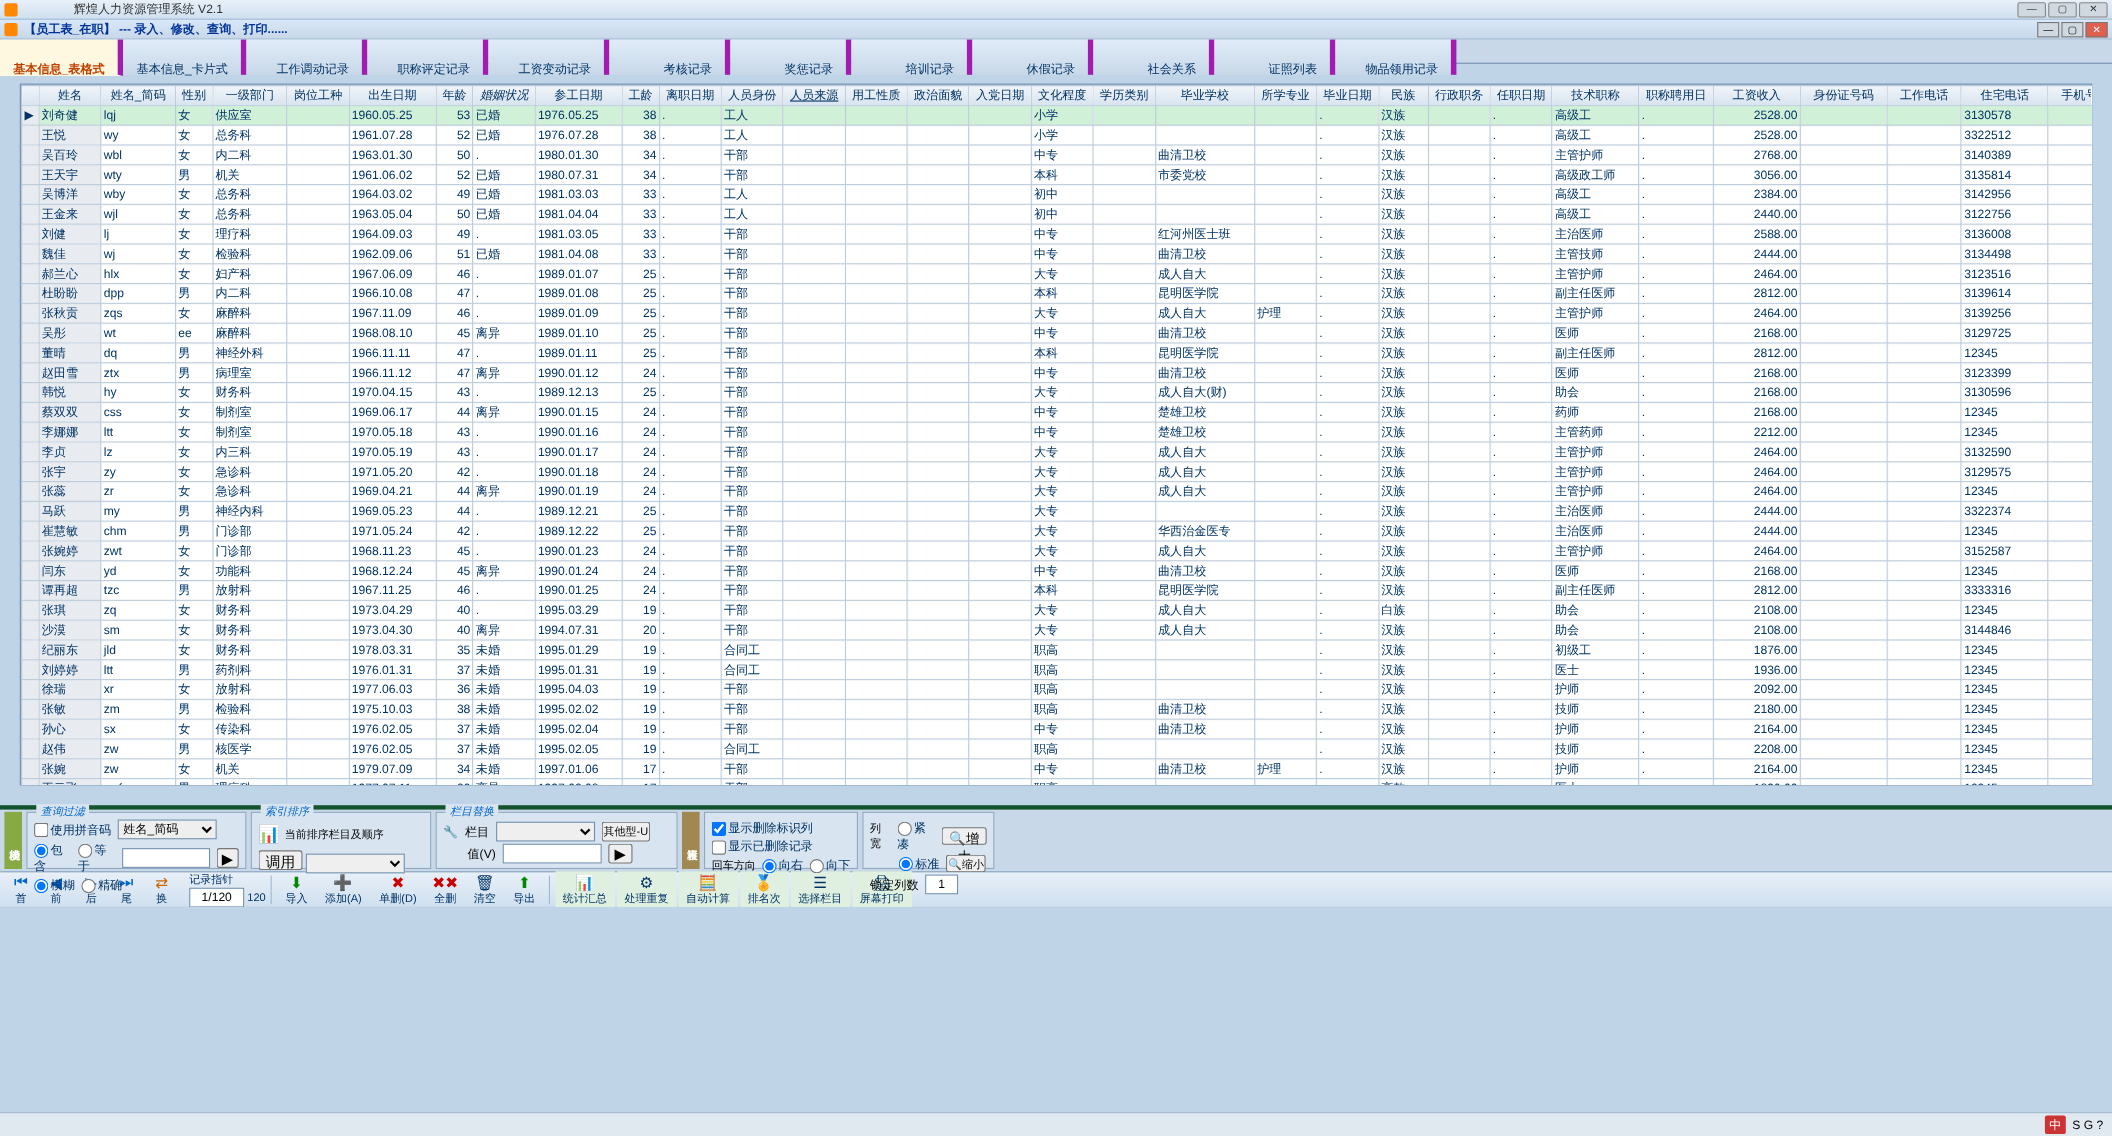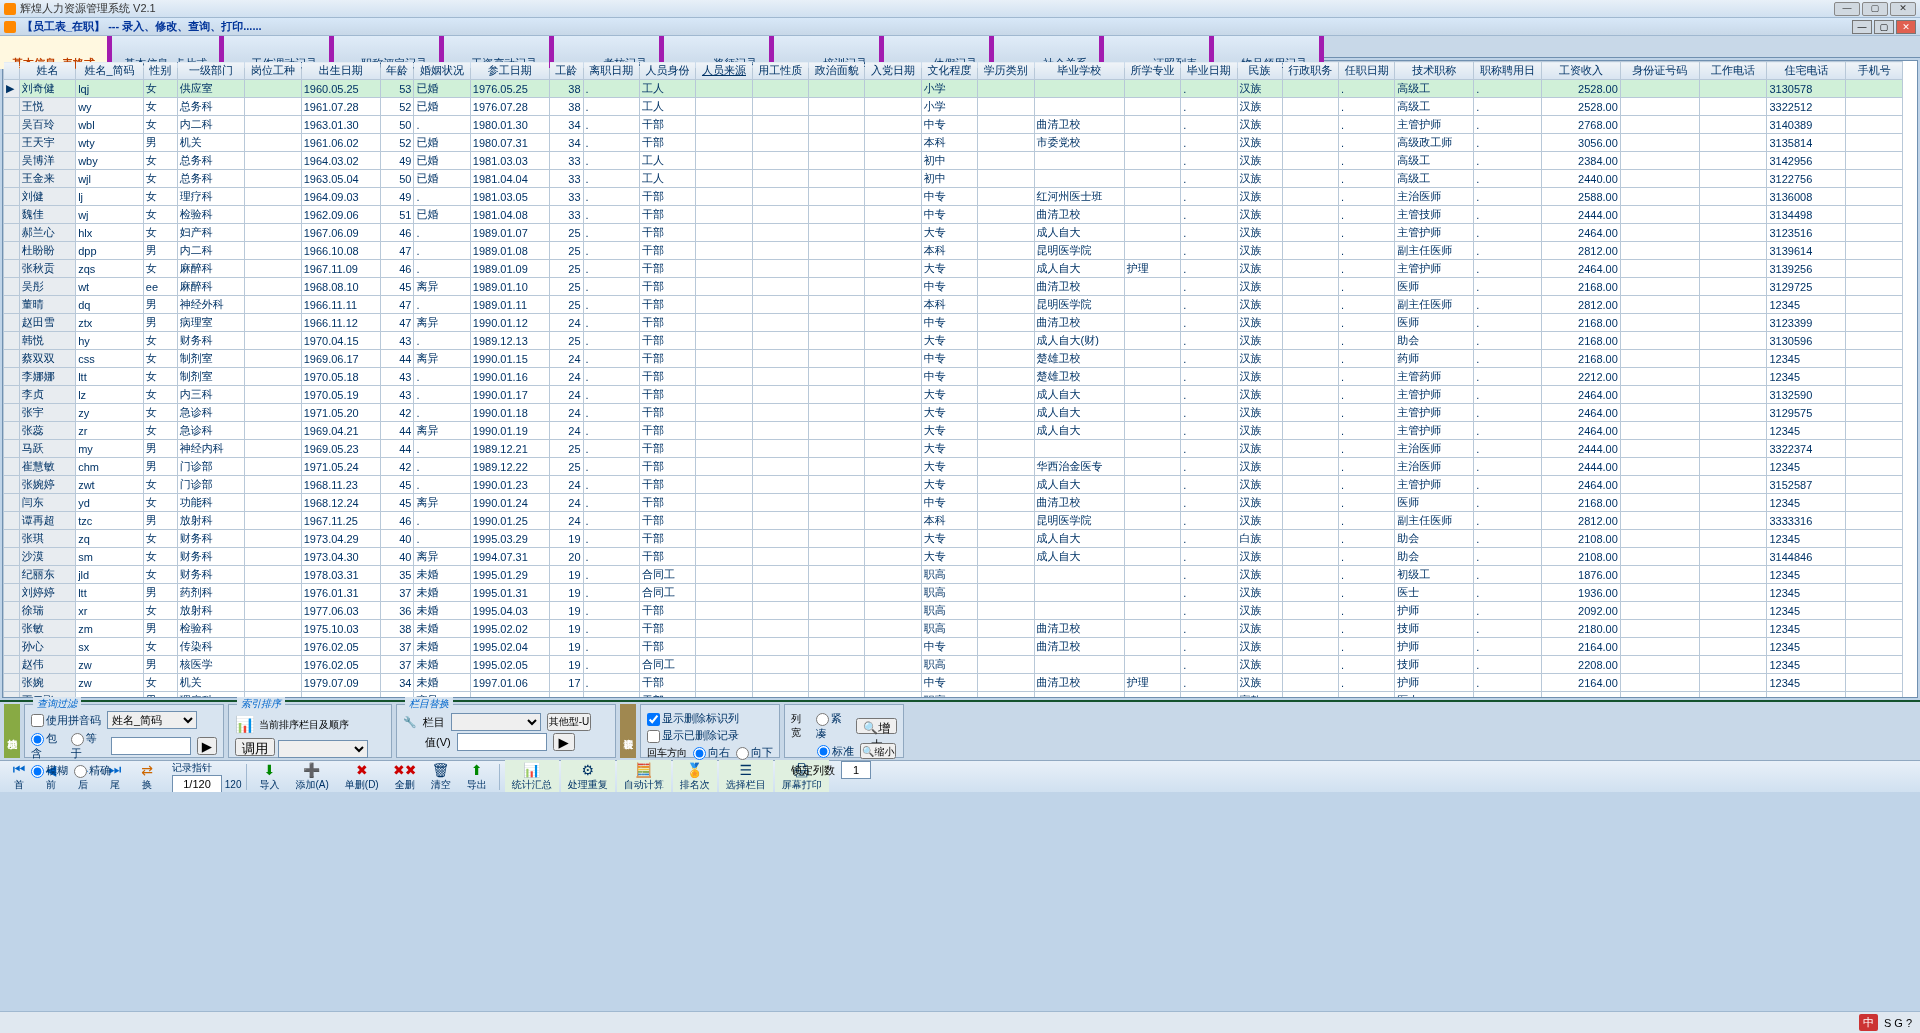--- a/index.html
+++ b/index.html
@@ -1,41 +1,41 @@
 <!DOCTYPE html>
 <html><head>
 <meta charset="utf-8">
 <style>
 * { box-sizing: border-box; margin: 0; padding: 0; }
 body { font-family: "Microsoft YaHei", SimSun, Arial, sans-serif; font-size: 11px; background: #c0d4e8; overflow: hidden; }
-.title-bar { height: 18px; background: linear-gradient(#e8f0f8, #d0e0f0); border-bottom: 1px solid #a0b8d0; display: flex; align-items: center; padding: 0 4px; color: #333; }
+.title-bar { height: 18px; background: linear-gradient(#e8f0f8, #d0e0f0); border-bottom: 1px solid #a0b8d0; display: flex; align-items: center; padding: 0 4px; color: #333; gap: 47px; }
 .title-bar .icon { width: 12px; height: 12px; background: #ff8800; border-radius: 2px; margin-right: 4px; }
 .title-bar .spacer { flex: 1; }
 .win-btns { display: flex; gap: 2px; }
 .win-btn { width: 26px; height: 14px; background: #d0d8e0; border: 1px solid #888; border-radius: 2px; text-align: center; line-height: 11px; font-size: 9px; cursor: pointer; }
 .sub-title-bar { height: 18px; background: linear-gradient(#d8e8f8, #c8d8e8); display: flex; align-items: center; padding: 0 4px; border-bottom: 1px solid #a0b8d0; }
 .sub-title-bar .icon { width: 12px; height: 12px; background: #ff8800; border-radius: 2px; margin-right: 6px; }
 .sub-title-bar .txt { color: #003399; font-weight: bold; }
 .sub-win-btns { margin-left: auto; display: flex; gap: 2px; }
 .sub-win-btn { width: 20px; height: 14px; border: 1px solid #777; font-size: 9px; text-align: center; line-height: 12px; cursor: pointer; }
 .sub-win-btn.min { background: #d0d8e0; }
 .sub-win-btn.max { background: #d0d8e0; }
 .sub-win-btn.close { background: #e06050; color: #fff; }
 .tabs { height: 22px; display: flex; background: #c8d8e8; border-bottom: 1px solid #7090b0; }
 .tab { flex: 0 0 auto; min-width: 110px; padding: 16px 12px; height: 22px; line-height: 22px; text-align: right; border-right: 5px solid #a21caf; color: #003366; cursor: pointer; background: linear-gradient(#e0ecf8,#c8d8e8); }
 .tab.active { background: #fff8e0; font-weight: bold; color: #c04000; border-bottom: 1px solid #fff8e0; }
-.table-wrap { height: 638px; overflow: auto; background: #fff; border: 1px solid #7090b0; margin: 2px; }
+.table-wrap { height: 638px; overflow: auto; background: #fff; border: 1px solid #7090b0; margin: 18px; }
 table { border-collapse: collapse; width: 1900px; table-layout: fixed; }
 th, td { border: 1px solid #b8c8d8; padding: 1px 2px; height: 17px; font-size: 11px; overflow: hidden; white-space: nowrap; text-overflow: clip; }
 th { background: linear-gradient(#f0f4f8,#d8e4f0); color: #003366; font-weight: normal; position: sticky; top: 0; z-index: 2; text-align: center; }
 td { background: #fff; color: #003366; }
 tr.sel td { background: #d0f0d8; }
 td.name { background: #e8ecf0; }
 td.num { text-align: right; }
-.bottom-panel { height: 60px; display: flex; gap: 4px; padding: 2px 4px; background: #c8d8e8; border-top: 2px solid #14532d; }
+.bottom-panel { height: 60px; display: flex; gap: 4px; padding: 2px 4px; background: #c8d8e8; border-top: 4px solid #14532d; }
 .panel-group { border: 1px solid #90a8c0; background: #d8e4f0; padding: 4px 6px; position: relative; font-size: 11px; }
 .panel-group .legend { position: absolute; top: -8px; left: 8px; background: #d8e4f0; padding: 0 4px; color: #0066cc; font-style: italic; font-size: 10px; }
 .side-label { width: 16px; background: #88aa44; color: #fff; writing-mode: vertical-rl; text-align: center; padding: 4px 0; font-size: 10px; display: flex; align-items: center; justify-content: center; }
 .toolbar { height: 32px; background: linear-gradient(#e8f0f8,#d0e0f0); border-top: 1px solid #90a8c0; display: flex; align-items: center; gap: 2px; padding: 0 4px; }
 .tb-btn { display: flex; flex-direction: column; align-items: center; padding: 1px 6px; border: 1px solid transparent; cursor: pointer; font-size: 10px; color: #003366; }
 .tb-btn .ico { width: 16px; height: 16px; display: flex; align-items: center; justify-content: center; font-size: 14px; }
 .sep { width: 1px; height: 26px; background: #a0b8d0; margin: 0 3px; }
 input[type=text], select { font-size: 11px; height: 18px; border: 1px solid #7090b0; }
 input[type=checkbox], input[type=radio] { vertical-align: middle; margin-right: 2px; }
 label { font-size: 11px; color: #003366; }
@@ -87,21 +87,21 @@
     <thead>
         <tr id="thead-row">
           <th style="width: 14px;"></th>
           <th style="width: 50px;">姓名</th>
           <th style="width: 60px;">姓名_简码</th>
           <th style="width: 30px;">性别</th>
           <th style="width: 60px;">一级部门</th>
           <th style="width: 50px;">岗位工种</th>
           <th style="width: 70px;">出生日期</th>
           <th style="width: 30px;">年龄</th>
-          <th style="width: 50px;">婚姻状况</th>
+          <th style="width: 50px; font-style: italic;">婚姻状况</th>
           <th style="width: 70px;">参工日期</th>
           <th style="width: 30px;">工龄</th>
           <th style="width: 50px;">离职日期</th>
           <th style="width: 50px;">人员身份</th>
           <th style="width: 50px; text-decoration: underline;">人员来源</th>
           <th style="width: 50px;">用工性质</th>
           <th style="width: 50px;">政治面貌</th>
           <th style="width: 50px;">入党日期</th>
           <th style="width: 50px;">文化程度</th>
           <th style="width: 50px;">学历类别</th>

